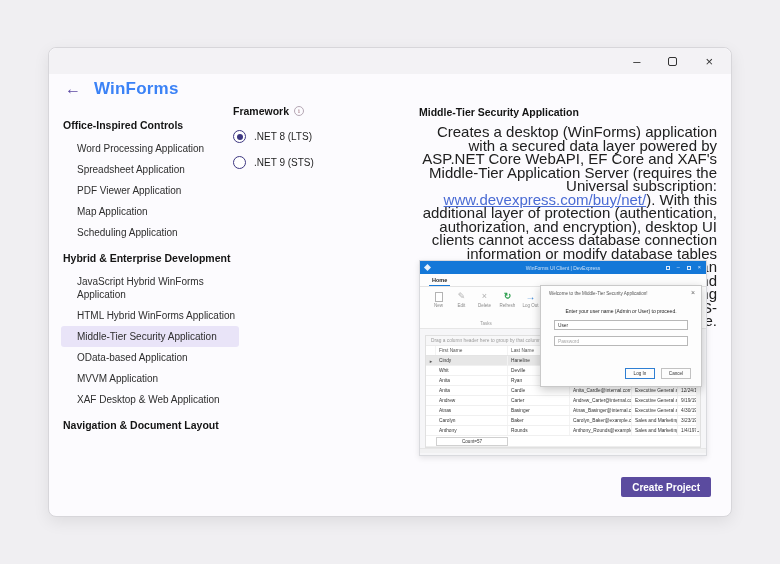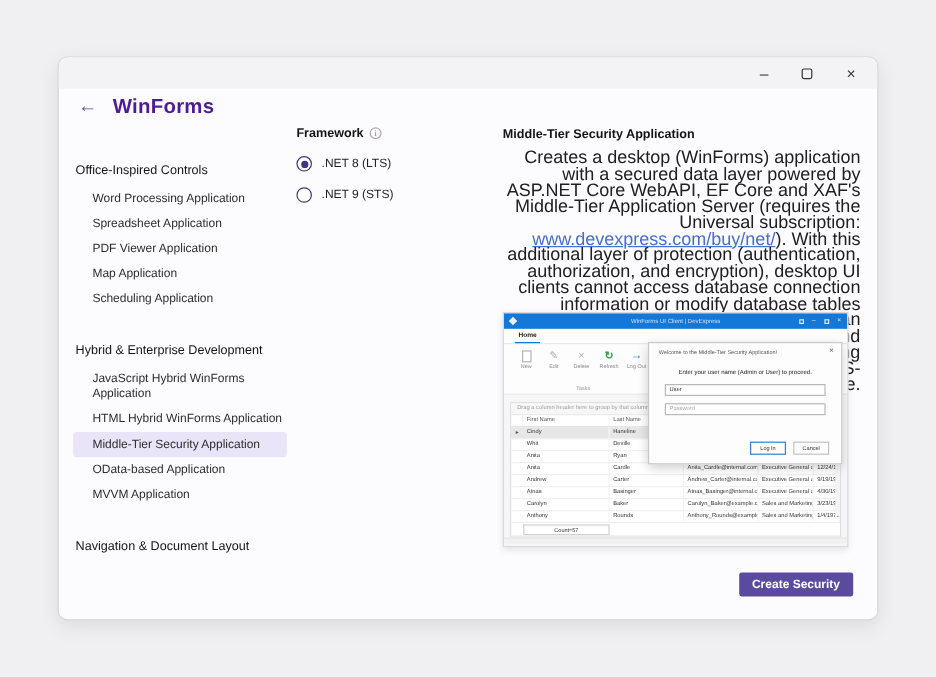--- a/index.html
+++ b/index.html
@@ -12,30 +12,30 @@
 
   
   .titlebar { height:26px; background:#f3f2f5; border-radius:8px 8px 0 0;
     display:flex; justify-content:flex-end; align-items:center; gap:28px; padding-right:18px; }
   .wc-glyph { font-size:13px; color:#333; line-height:1; cursor:default; }
   .wc-max { width:9px; height:9px; border:1.3px solid #333; border-radius:2px; display:inline-block; }
 
   
   .app-header { position:absolute; left:16px; top:31px; display:flex; gap:13px; align-items:center; }
   .back-arrow { color:#5b48a2; font-size:16px; font-weight:700; line-height:1; cursor:pointer; }
-  .page-title { font-size:17px; font-weight:800; color:#4c1d95; letter-spacing:.2px; }
+  .page-title { font-size:17px; font-weight:800; color:#3b82f6; letter-spacing:.2px; }
 
   
   .sidebar { position:absolute; left:12px; top:62px; width:178px; }
-  .group-label { font-size:10.5px; font-weight:400; color:#141414; padding:7px 0 7px 2px; margin-top:19px; }
+  .group-label { font-size:10.5px; font-weight:700; color:#141414; padding:7px 0 7px 2px; margin-top:2px; }
   .side-item { font-size:10px; color:#2e2e2e; line-height:13px; padding:4px 4px 4px 16px; border-radius:3px; cursor:pointer; }
   .side-item.selected { background:#e9e4f8; }
 
   
-  .framework { position:absolute; left:184px; top:57px;margin-left:14px; }
+  .framework { position:absolute; left:184px; top:57px; }
   .fw-label-row { display:flex; align-items:center; gap:5px; }
   .fw-label { font-size:10.5px; font-weight:700; color:#141414; }
   .info-icon { width:10px; height:10px; border:1px solid #b5a7b4; border-radius:50%;
     font-size:7px; font-family:"Liberation Serif", serif; color:#9b6b78; text-align:center; line-height:9px; }
   .radio-row { display:flex; align-items:center; gap:8px; margin-top:13px; }
   .radio-outer { width:13px; height:13px; border:1.6px solid #3d3781; border-radius:50%;
     display:flex; align-items:center; justify-content:center; background:#fff; cursor:pointer; }
   .radio-dot { width:6px; height:6px; border-radius:50%; background:#3d3781; }
   .radio-label { font-size:10px; color:#1e1e1e; }
 
@@ -134,20 +134,21 @@
     <div class="side-item">PDF Viewer Application</div>
     <div class="side-item">Map Application</div>
     <div class="side-item">Scheduling Application</div>
 
     <div class="group-label">Hybrid &amp; Enterprise Development</div>
     <div class="side-item">JavaScript Hybrid WinForms Application</div>
     <div class="side-item">HTML Hybrid WinForms Application</div>
     <div class="side-item selected">Middle-Tier Security Application</div>
     <div class="side-item">OData-based Application</div>
     <div class="side-item">MVVM Application</div>
+    <div class="side-item">XAF Desktop &amp; Web Application</div>
 
     <div class="group-label">Navigation &amp; Document Layout</div>
   </div>
 
   <div class="framework">
     <div class="fw-label-row">
       <span class="fw-label">Framework</span>
       <span class="info-icon">i</span>
     </div>
     <div class="radio-row">
@@ -319,15 +320,15 @@
       <div class="dlg-msg">Enter your user name (Admin or User) to proceed.</div>
       <div class="dlg-input">User</div>
       <div class="dlg-input placeholder">Password</div>
       <div class="dlg-btns">
         <div class="dlg-btn primary">Log In</div>
         <div class="dlg-btn">Cancel</div>
       </div>
     </div>
   </div>
 
-  <button class="create-btn">Create Security</button>
+  <button class="create-btn">Create Project</button>
 
 </div>
 
 </body></html>

